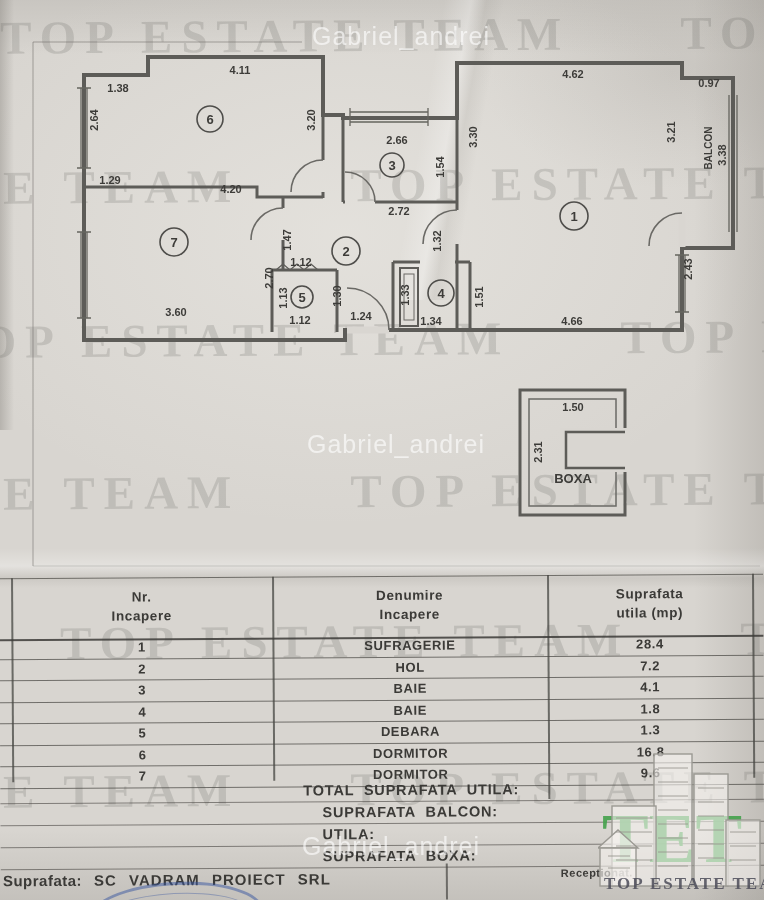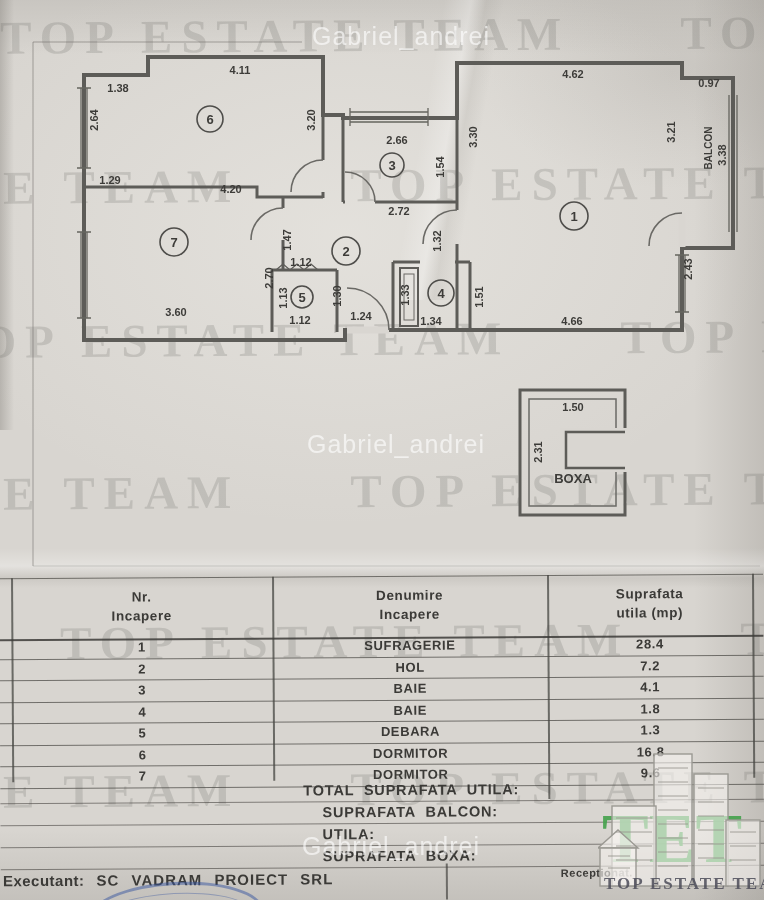--- a/index.html
+++ b/index.html
@@ -259,21 +259,21 @@
         </div>
       <div class="tot">
           <span class="lab">SUPRAFATA BOXA:</span>
           <span class="val"></span>
         </div>
     </div>
 
     <div id="foot">
       <div class="fdiv"></div>
       <div class="exe">
-        <span>Executant:</span><span class="co">SC VADRAM PROIECT SRL</span>
+        <span>Suprafata:</span><span class="co">SC VADRAM PROIECT SRL</span>
       </div>
       <div class="rec">Receptionat.</div>
     </div>
   </div>
 
   <div class="wm-user" style="left:312px;top:22px">Gabriel_andrei</div>
   <div class="wm-user" style="left:307px;top:430px">Gabriel_andrei</div>
   <div class="wm-user" style="left:302px;top:832px">Gabriel_andrei</div>
 
   <svg id="logo" class="layer" width="168" height="150" viewBox="0 0 168 150">

